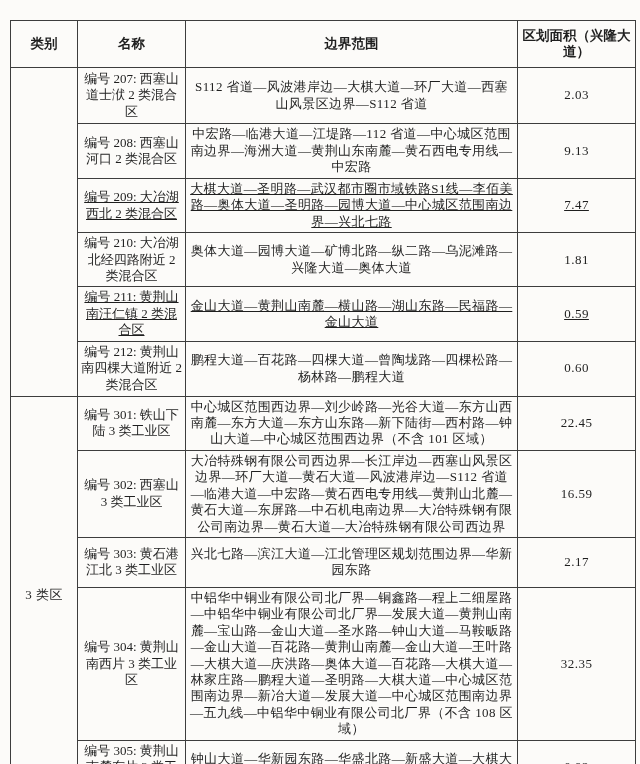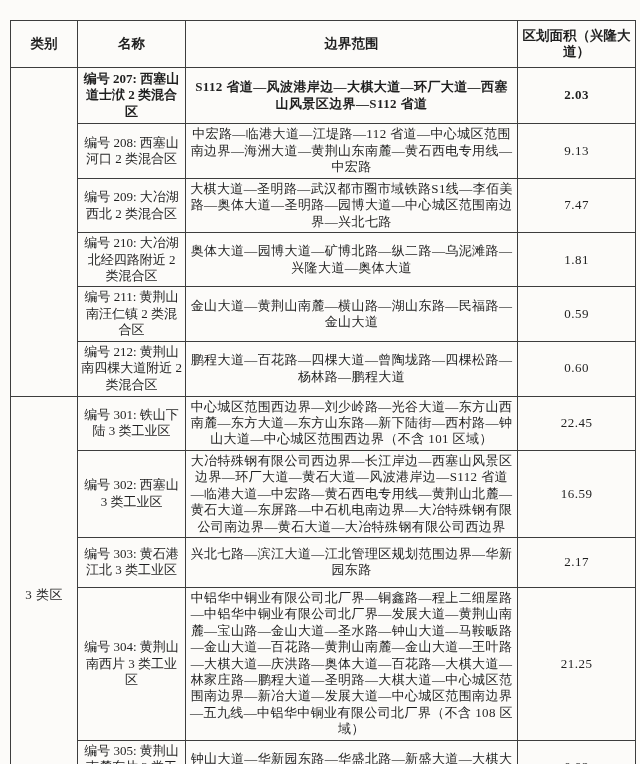--- a/index.html
+++ b/index.html
@@ -36,25 +36,25 @@
   }
   table.zoning th {
     font-weight: bold;
     font-size: 13.5px;
   }
   td.bound { letter-spacing: 0.4px; }
   td.area  { letter-spacing: 0.5px; }
   td.cat   { letter-spacing: 0.5px; }
 
   tr.hrow  { height: 47px; }
-  tr.r207  { height: 56px; font-weight: bold; }
+  tr.r207  { height: 56px; }
   tr.r208  { height: 55px; }
-  tr.r209  { height: 52px; }
+  tr.r209  { height: 52px; text-decoration: underline; }
   tr.r210  { height: 50px; }
-  tr.r211  { height: 49px; }
+  tr.r211  { height: 49px; text-decoration: underline; }
   tr.r212  { height: 55px; }
   tr.r301  { height: 51px; }
   tr.r302  { height: 82px; }
   tr.r303  { height: 50px; }
   tr.r304  { height: 132px; }
   tr.r305  { height: 53px; }
 </style>
 </head>
 <body>
 
@@ -118,21 +118,21 @@
         <td class="area">16.59</td>
       </tr>
       <tr class="r303">
         <td class="name">编号 303: 黄石港江北 3 类工业区</td>
         <td class="bound">兴北七路—滨江大道—江北管理区规划范围边界—华新园东路</td>
         <td class="area">2.17</td>
       </tr>
       <tr class="r304">
         <td class="name">编号 304: 黄荆山南西片 3 类工业区</td>
         <td class="bound">中铝华中铜业有限公司北厂界—铜鑫路—程上二细屋路—中铝华中铜业有限公司北厂界—发展大道—黄荆山南麓—宝山路—金山大道—圣水路—钟山大道—马鞍畈路—金山大道—百花路—黄荆山南麓—金山大道—王叶路—大棋大道—庆洪路—奥体大道—百花路—大棋大道—林家庄路—鹏程大道—圣明路—大棋大道—中心城区范围南边界—新冶大道—发展大道—中心城区范围南边界—五九线—中铝华中铜业有限公司北厂界（不含 108 区域）</td>
-        <td class="area">21.25</td>
+        <td class="area">32.35</td>
       </tr>
       <tr class="r305">
         <td class="name">编号 305: 黄荆山南麓东片 3 类工业区</td>
         <td class="bound">钟山大道—华新园东路—华盛北路—新盛大道—大棋大道—龙山路—钟山大道</td>
         <td class="area">0.92</td>
       </tr>
     </tbody>
   </table>
 </div>
 

